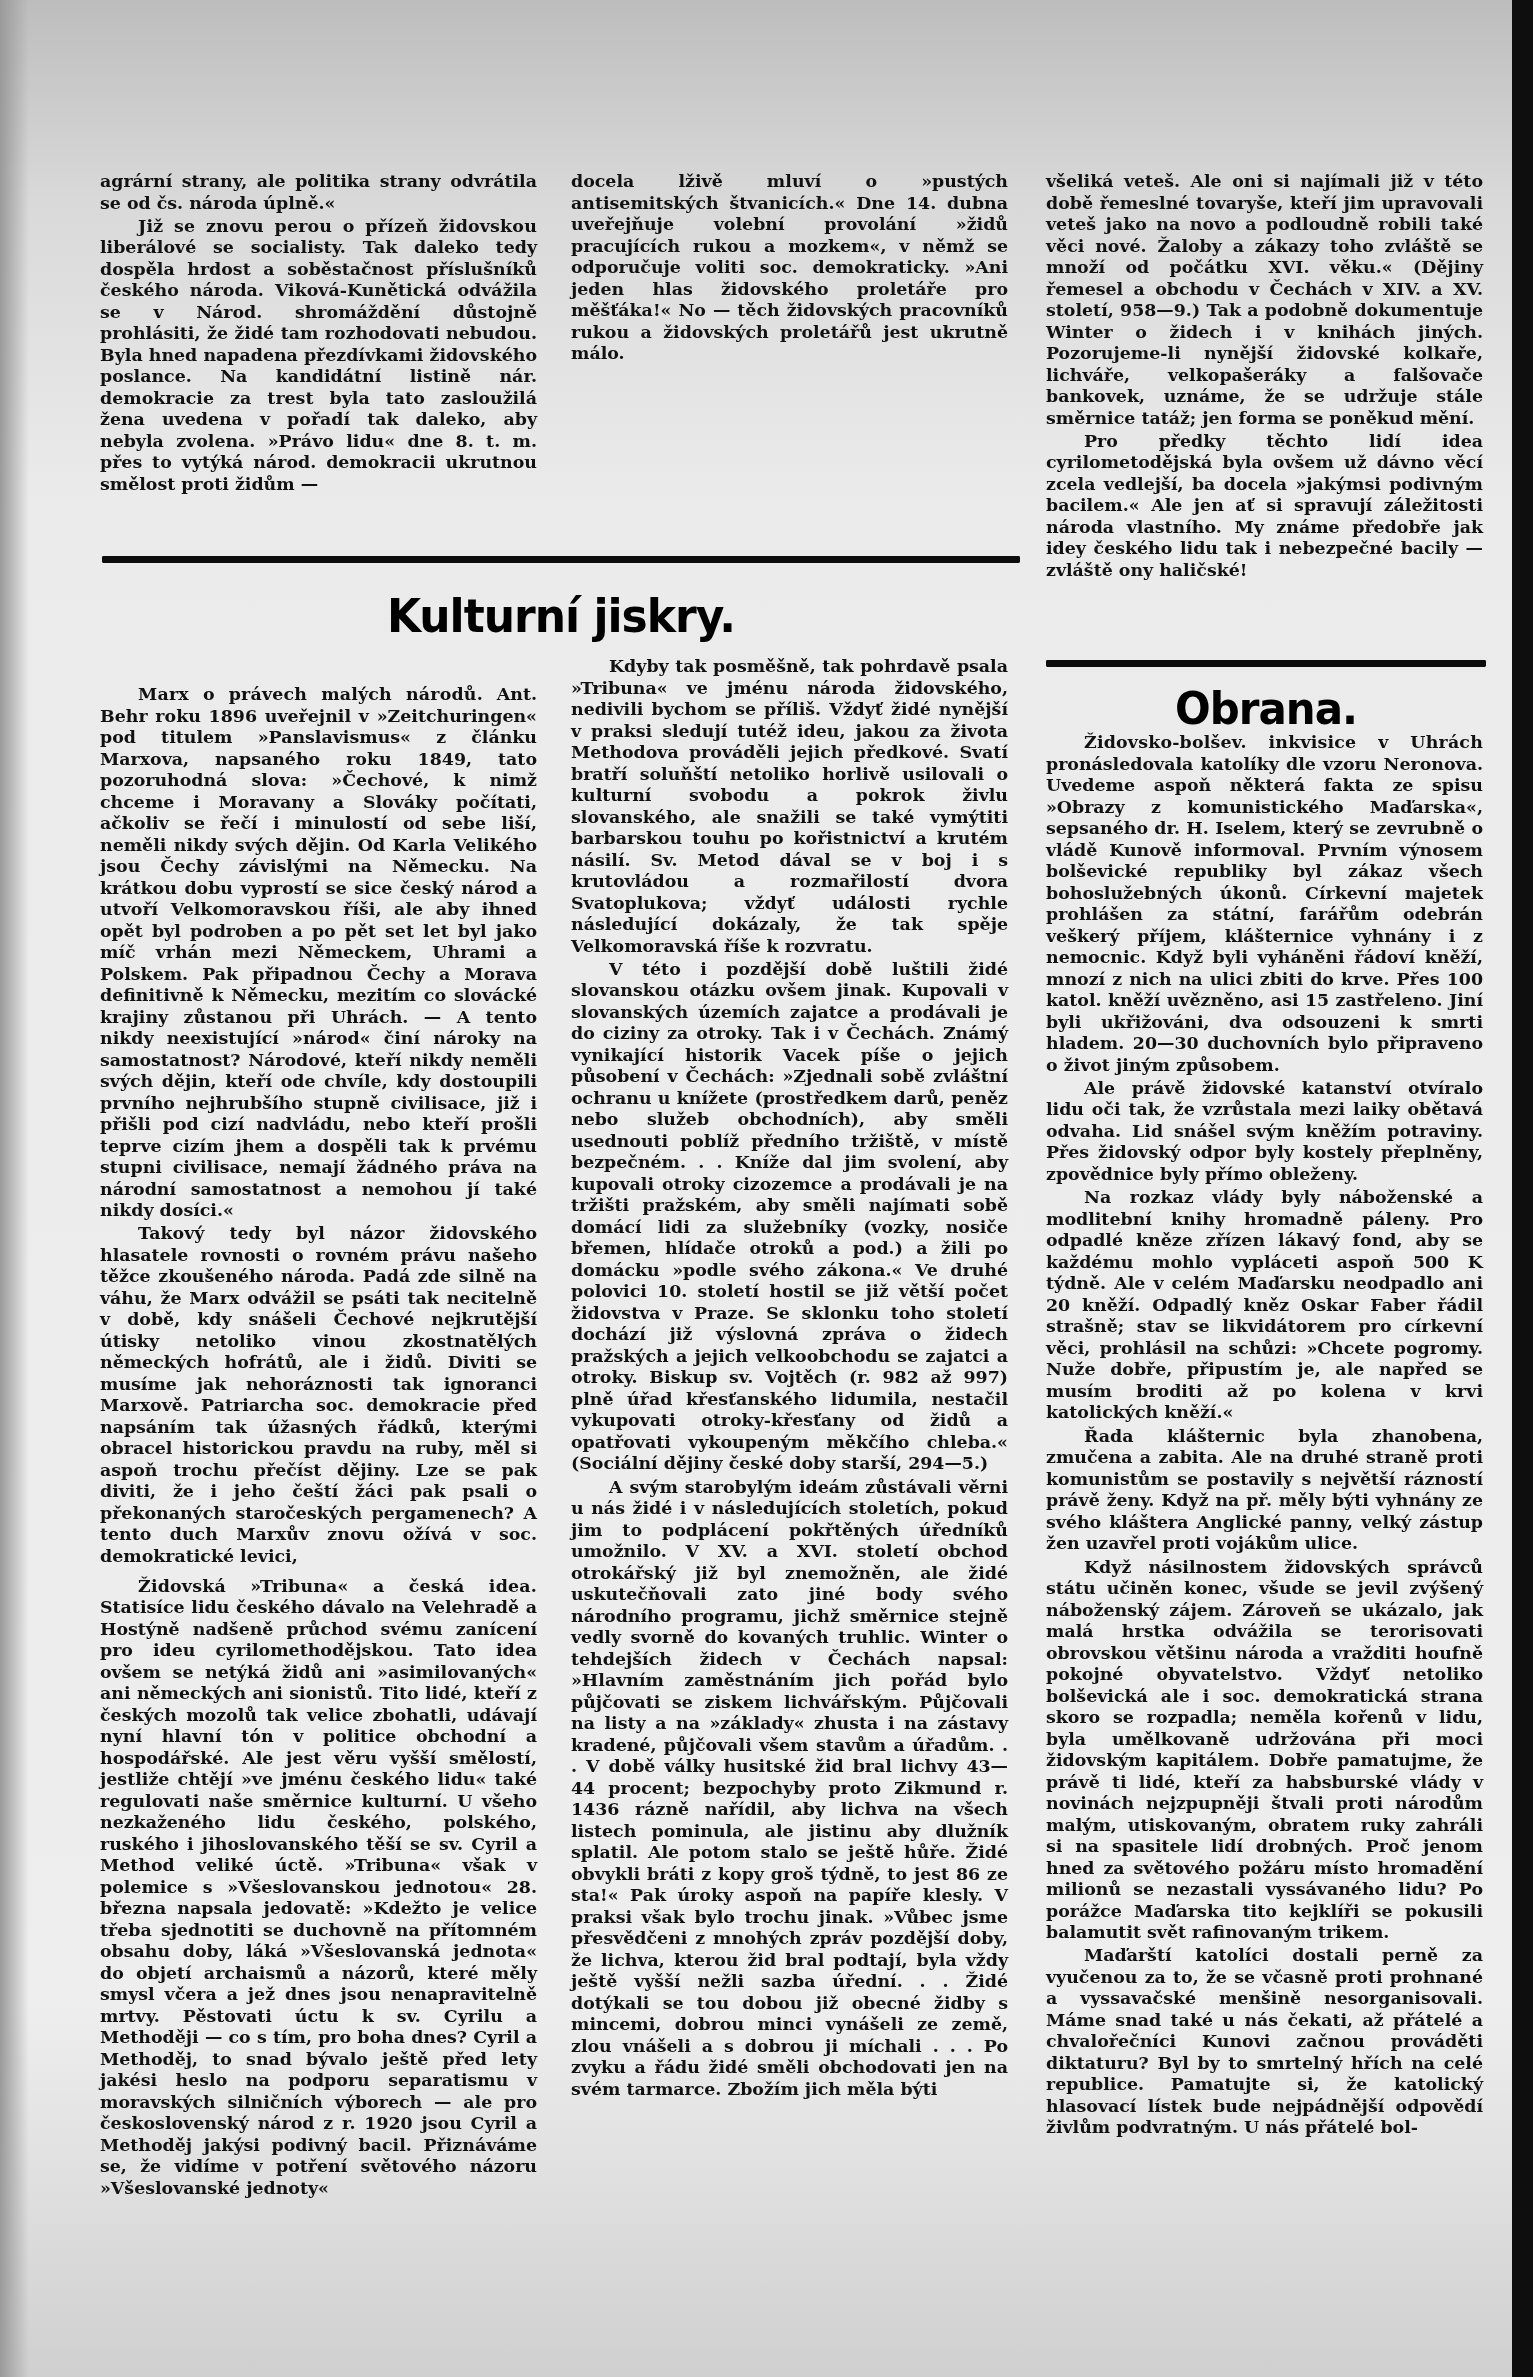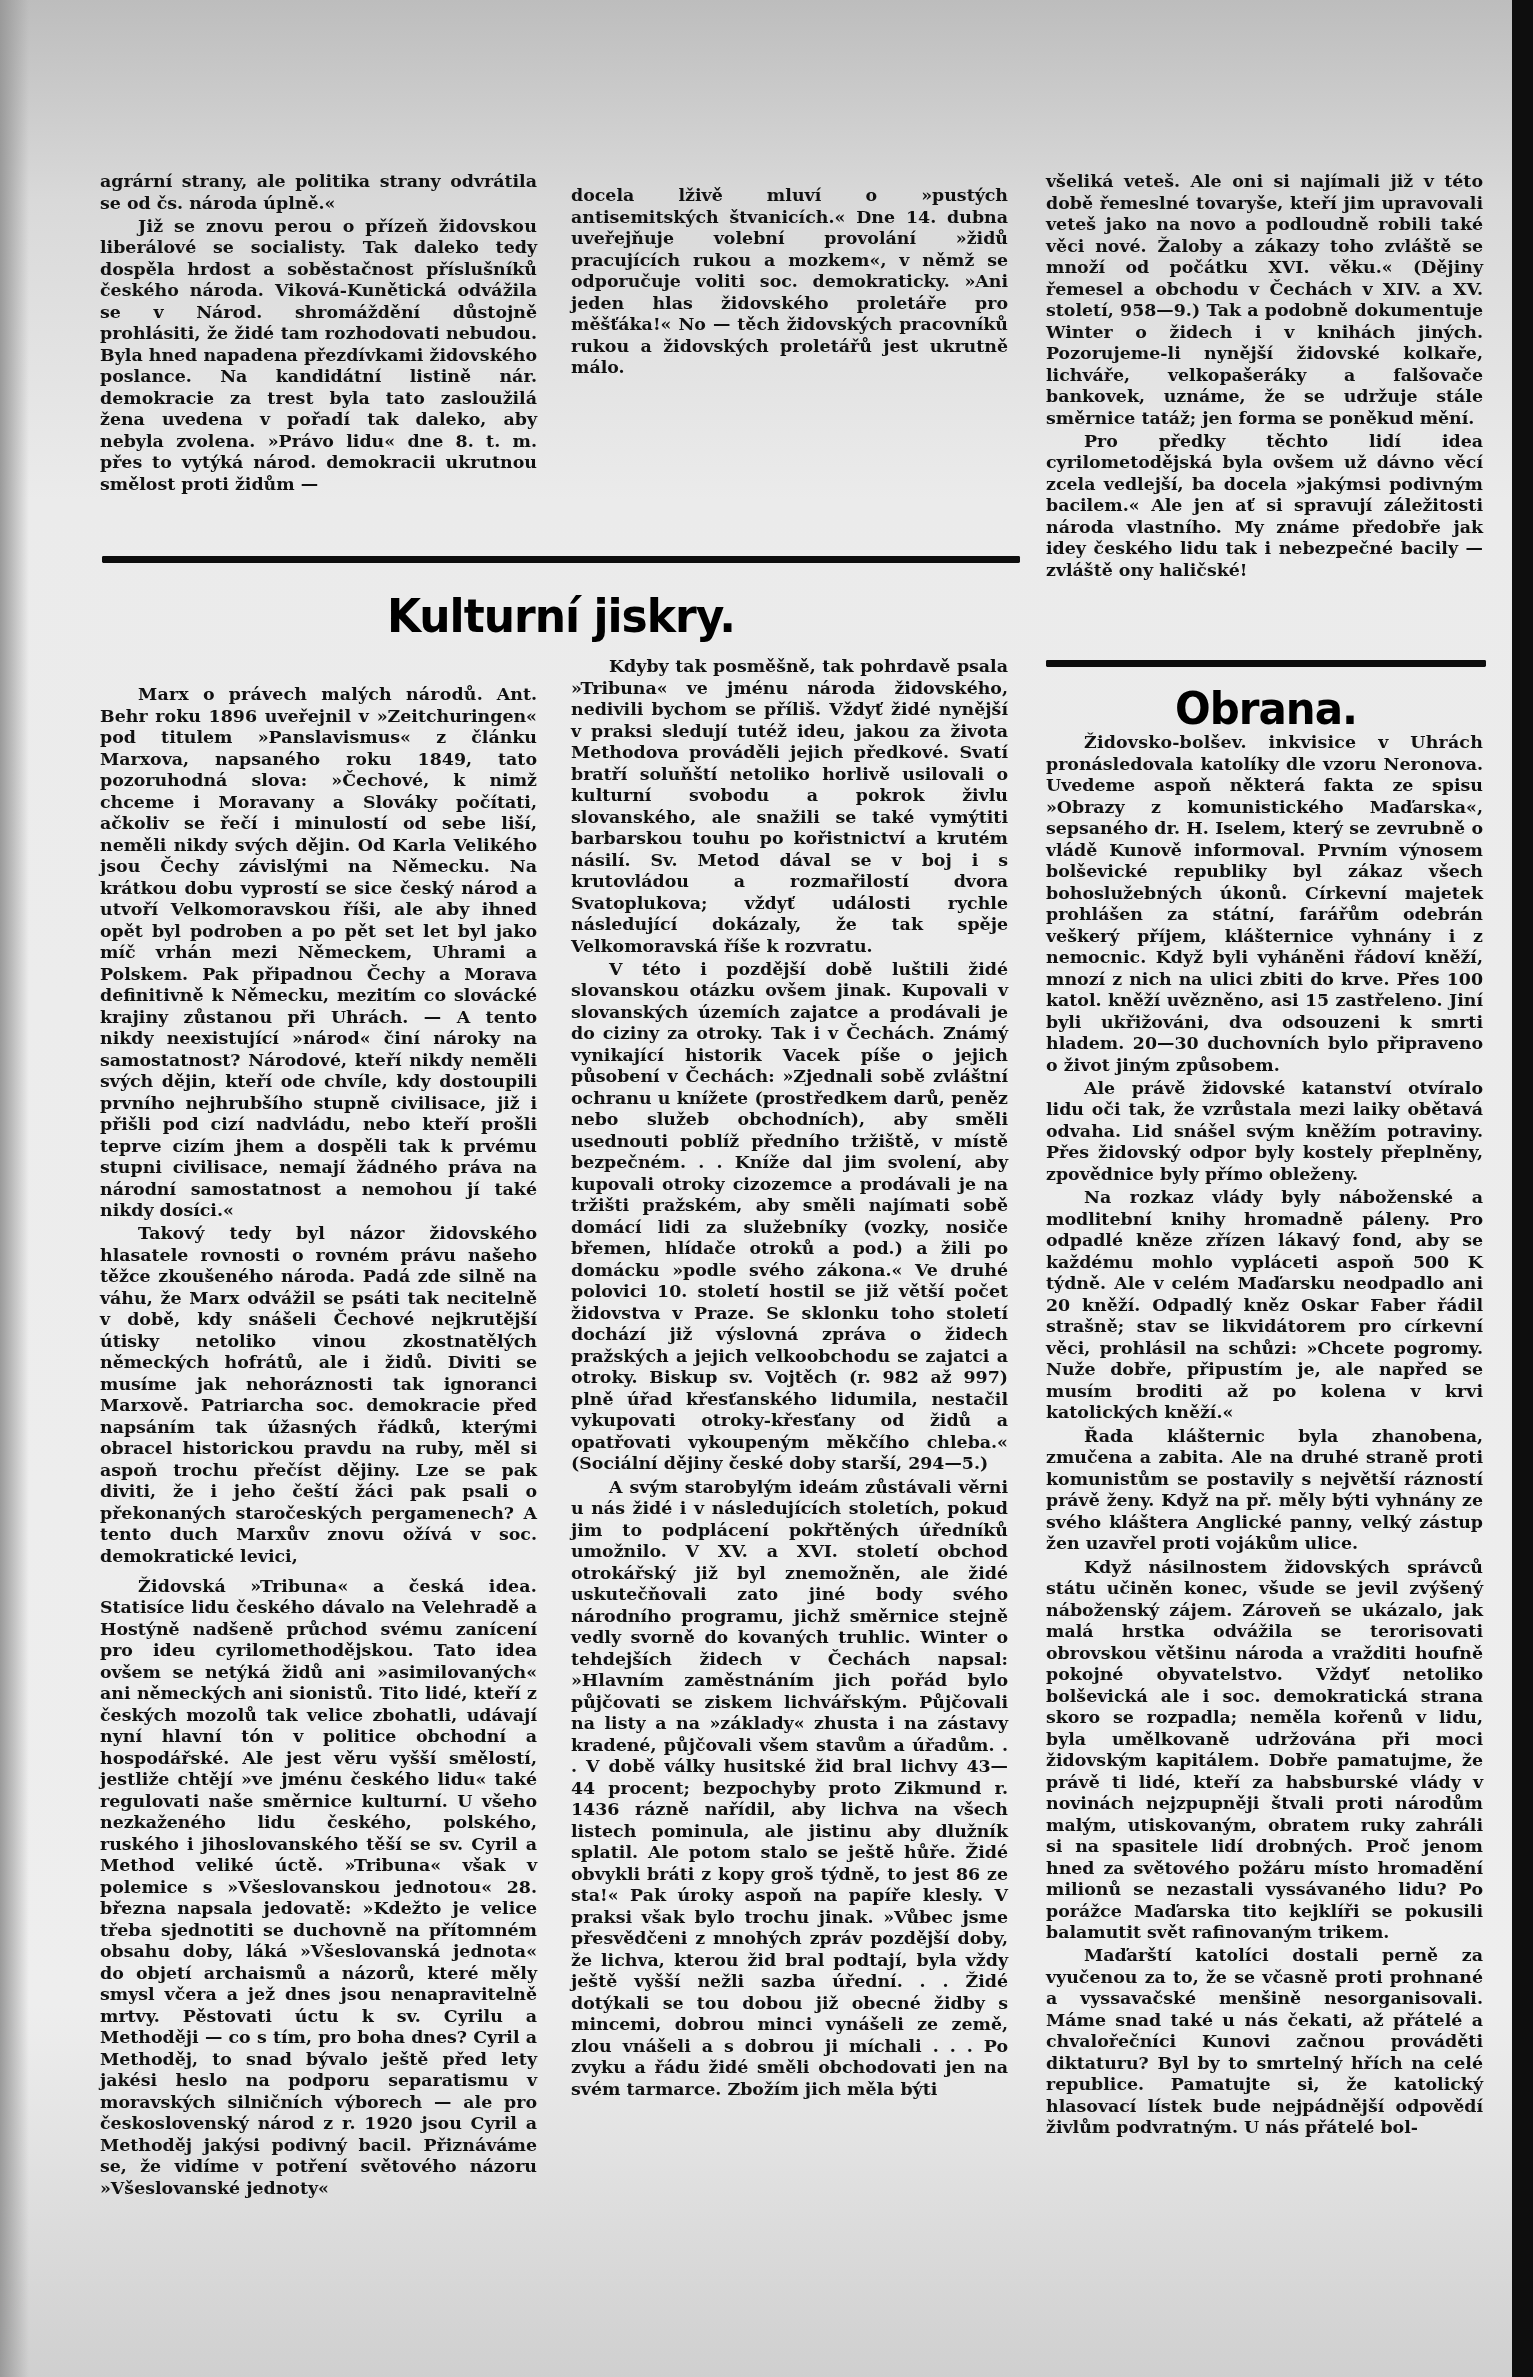--- a/index.html
+++ b/index.html
@@ -47,21 +47,21 @@
 </head>
 <body>
 
 <div class="page">
 
   <div class="col" style="left:100px; top:171px; width:437px;">
     <p><span class="lead"></span><span>agrární strany, ale politika strany odvrátila se od čs. národa úplně.«</span></p>
     <p class="ind"><span class="lead">Již se znovu perou o přízeň židovskou</span><span> liberálové se socialisty. Tak daleko tedy dospěla hrdost a soběstačnost příslušníků českého národa. Viková-Kunětická odvážila se v Národ. shromáždění důstojně prohlásiti, že židé tam rozhodovati nebudou. Byla hned napadena přezdívkami židovského poslance. Na kandidátní listině nár. demokracie za trest byla tato zasloužilá žena uvedena v pořadí tak daleko, aby nebyla zvolena. »Právo lidu« dne 8. t. m. přes to vytýká národ. demokracii ukrutnou smělost proti židům —</span></p>
   </div>
 
-  <div class="col" style="left:571px; top:185px; width:437px;">
+  <div class="col" style="left:571px; top:171px; width:437px;">
     <p><span>docela lživě mluví o »pustých antisemitských štvanicích.« Dne 14. dubna uveřejňuje volební provolání »židů pracujících rukou a mozkem«, v němž se odporučuje voliti soc. demokraticky. »Ani jeden hlas židovského proletáře pro měšťáka!« No — těch židovských pracovníků rukou a židovských proletářů jest ukrutně málo.</span></p>
   </div>
 
   <div class="col" style="left:1046px; top:171px; width:437px;">
     <p><span>všeliká veteš. Ale oni si najímali již v této době řemeslné tovaryše, kteří jim upravovali veteš jako na novo a podloudně robili také věci nové. Žaloby a zákazy toho zvláště se množí od počátku XVI. věku.« (Dějiny řemesel a obchodu v Čechách v XIV. a XV. století, 958—9.) Tak a podobně dokumentuje Winter o židech i v knihách jiných. Pozorujeme-li nynější židovské kolkaře, lichváře, velkopašeráky a falšovače bankovek, uznáme, že se udržuje stále směrnice tatáž; jen forma se poněkud mění.</span></p>
     <p class="ind"><span>Pro předky těchto lidí idea cyrilometodějská byla ovšem už dávno věcí zcela vedlejší, ba docela »jakýmsi podivným bacilem.« Ale jen ať si spravují záležitosti národa vlastního. My známe předobře jak idey českého lidu tak i nebezpečné bacily — zvláště ony haličské!</span></p>
   </div>
 
   <div class="rule" style="left:102px; top:556px; width:918px;"></div>
   <div class="rule" style="left:1046px; top:660px; width:440px;"></div>

